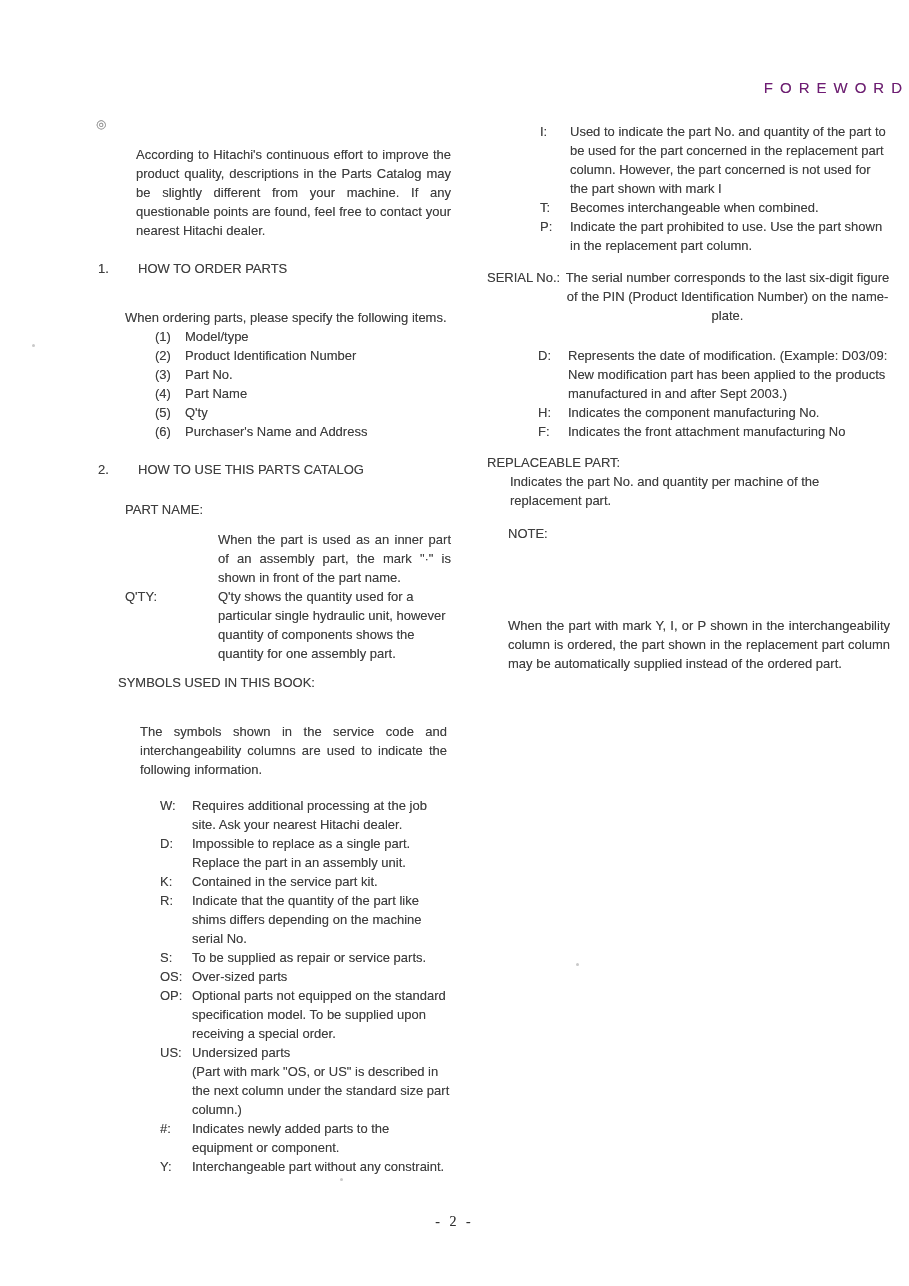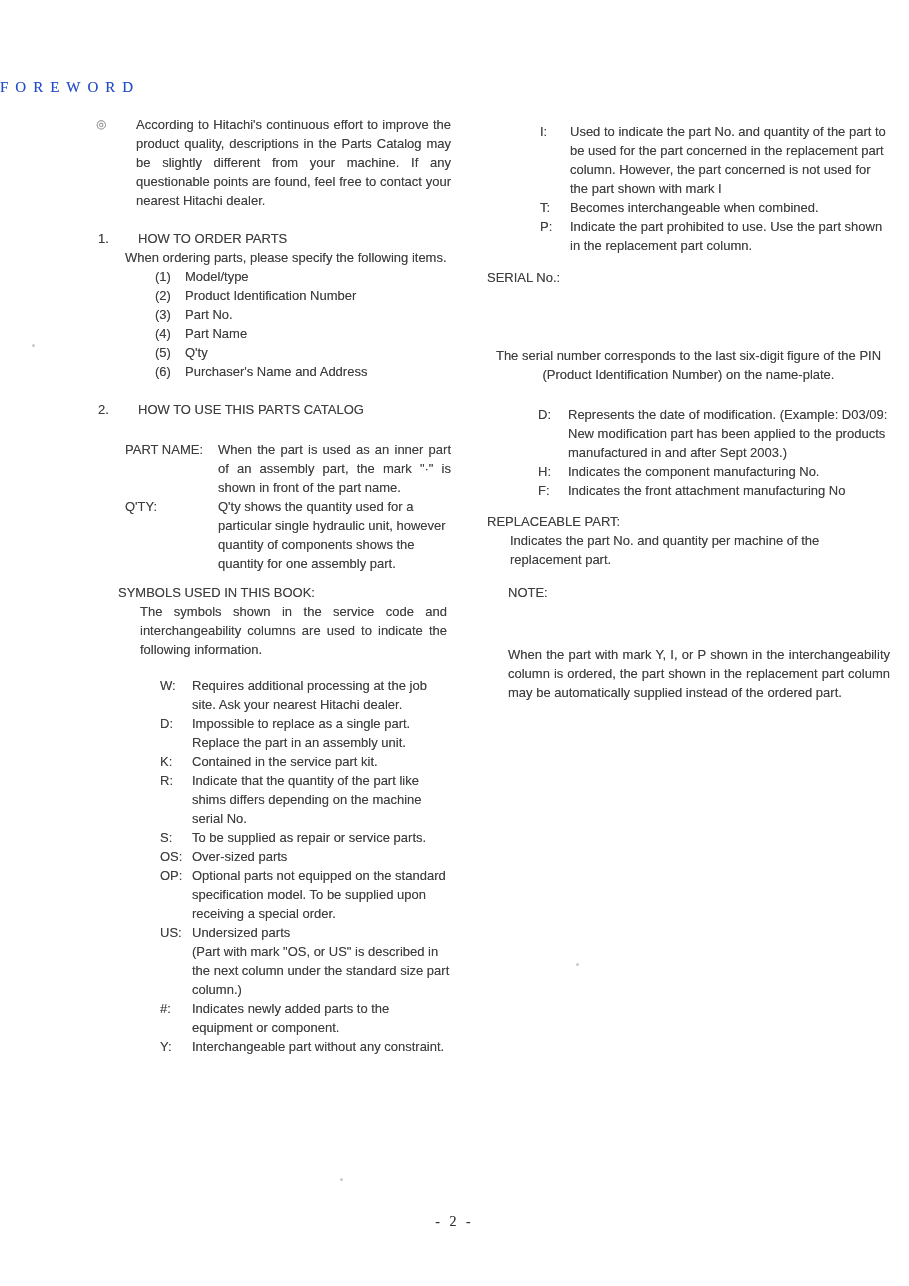--- a/index.html
+++ b/index.html
@@ -8,26 +8,26 @@
     width:909px;height:1286px;
     margin:0 auto;
     background:#ffffff;
     font-family:"Liberation Sans",sans-serif;
     font-size:13px;line-height:19px;color:#3e3e3e;
     text-shadow:0 0 0.5px rgba(60,60,60,0.5);
     overflow:hidden;
   }
   .title{
     position:absolute;top:78px;left:0;width:100%;
-    text-align:left;font-size:15px;letter-spacing:7px;color:#1d4ed8;font-family:Liberation Serif, serif;
+    text-align:right;font-size:15px;letter-spacing:7px;color:#701a75;
   }
   .col-left{position:absolute;left:85px;top:115px;width:366px;}
   .col-right{position:absolute;left:487px;top:122px;width:403px;}
   .row{display:flex;align-items:flex-start;}
-  .just{text-align:justify;}
+  .just{text-align:justify;margin-top:30px;}
 
   
   .bullet{flex:0 0 40px;padding-left:11px;color:#9a9a9a;font-size:12px;line-height:19px;}
   .intro-text{flex:1;}
   .sec-head{display:flex;margin-top:19px;}
   .sec-num{flex:0 0 40px;padding-left:13px;}
   .sec-body{margin-left:40px;width:322px;}
   .olist{margin-left:70px;}
   .oli{display:flex;}
   .onum{flex:0 0 30px;}
@@ -39,21 +39,21 @@
   .sym-intro{margin-left:55px;width:307px;}
   .sym-list{margin-left:75px;margin-top:17px;width:291px;}
   .srow{display:flex;}
   .scode{flex:0 0 32px;}
   .stext{flex:1;}
 
   
   .rlist{margin-left:53px;}
   .rcode{flex:0 0 30px;}
   .rtext{flex:1;}
-  .serial{display:flex;margin-top:13px;flex-direction:column;}
+  .serial{display:flex;margin-top:13px;}
   .serial-label{flex:0 0 78px;}
   .serial-text{flex:1;text-align:center;}
   .serial-list{margin-left:51px;margin-top:21px;}
   .rep-head{margin-top:12px;}
   .rep-text{margin-left:23px;width:380px;}
   .note{display:flex;margin-left:21px;margin-top:14px;flex-direction:column;}
   .note-label{flex:0 0 62px;}
   .note-text{flex:1;}
 
   .footer{

